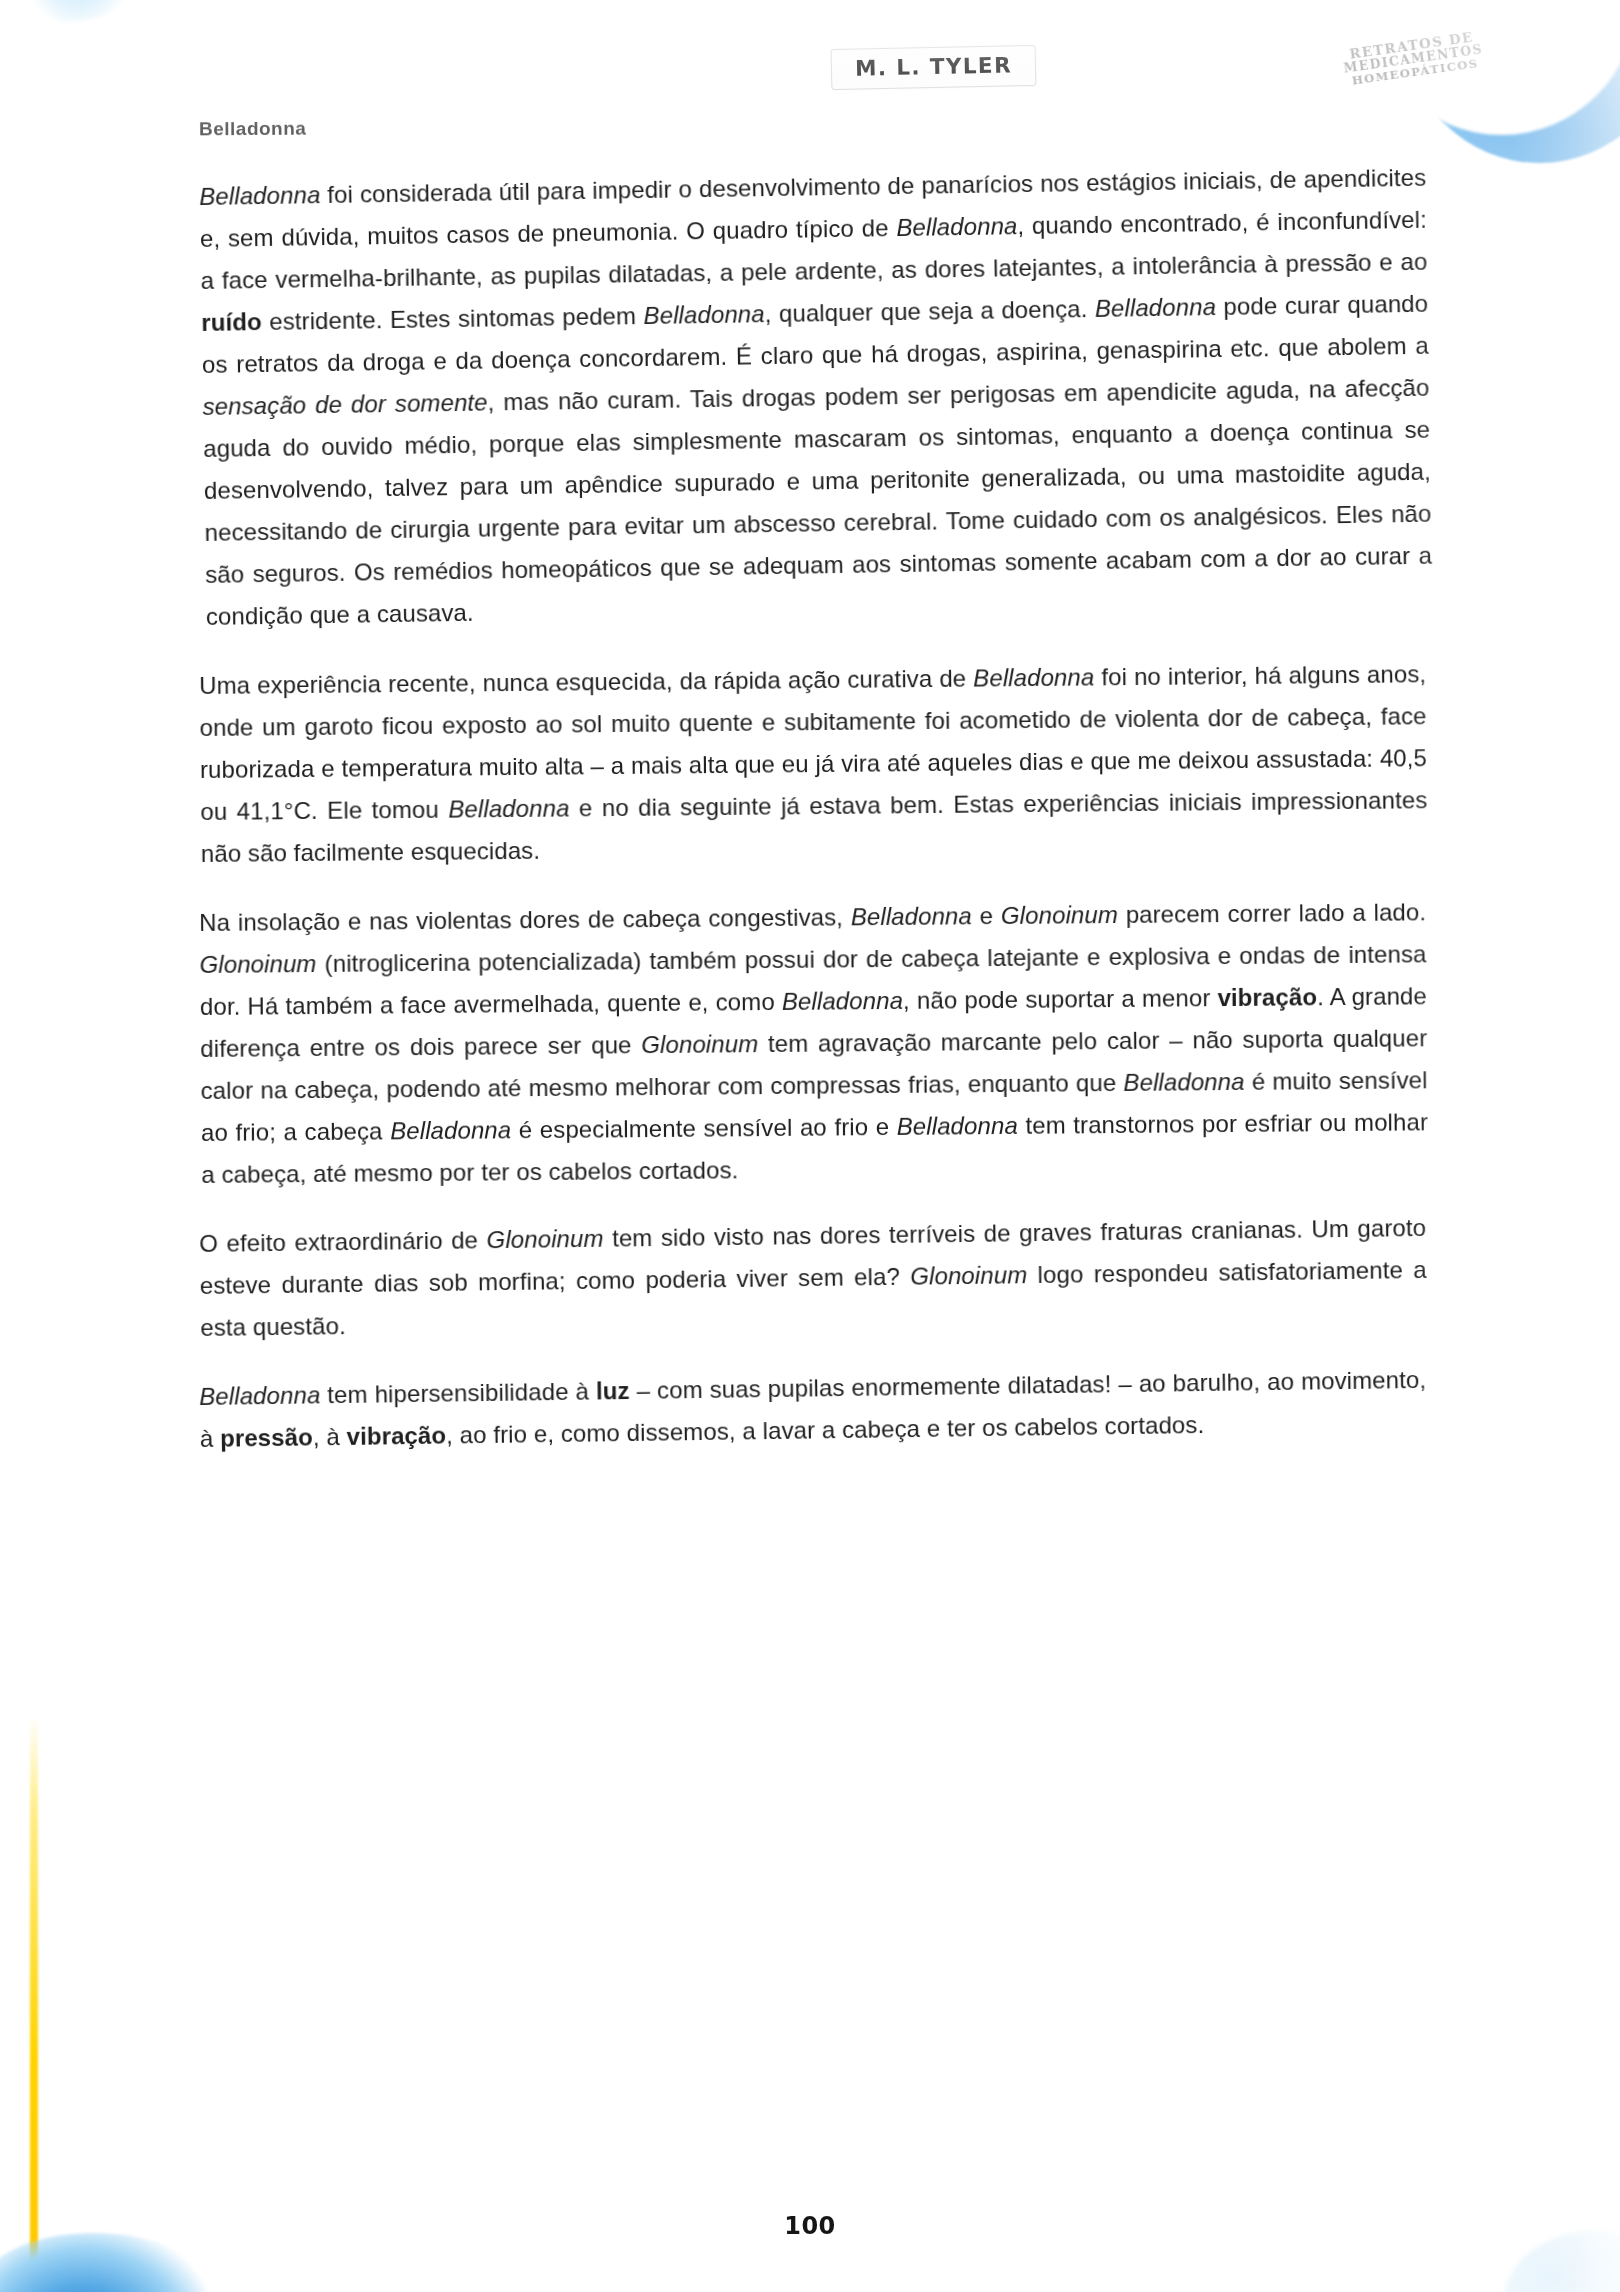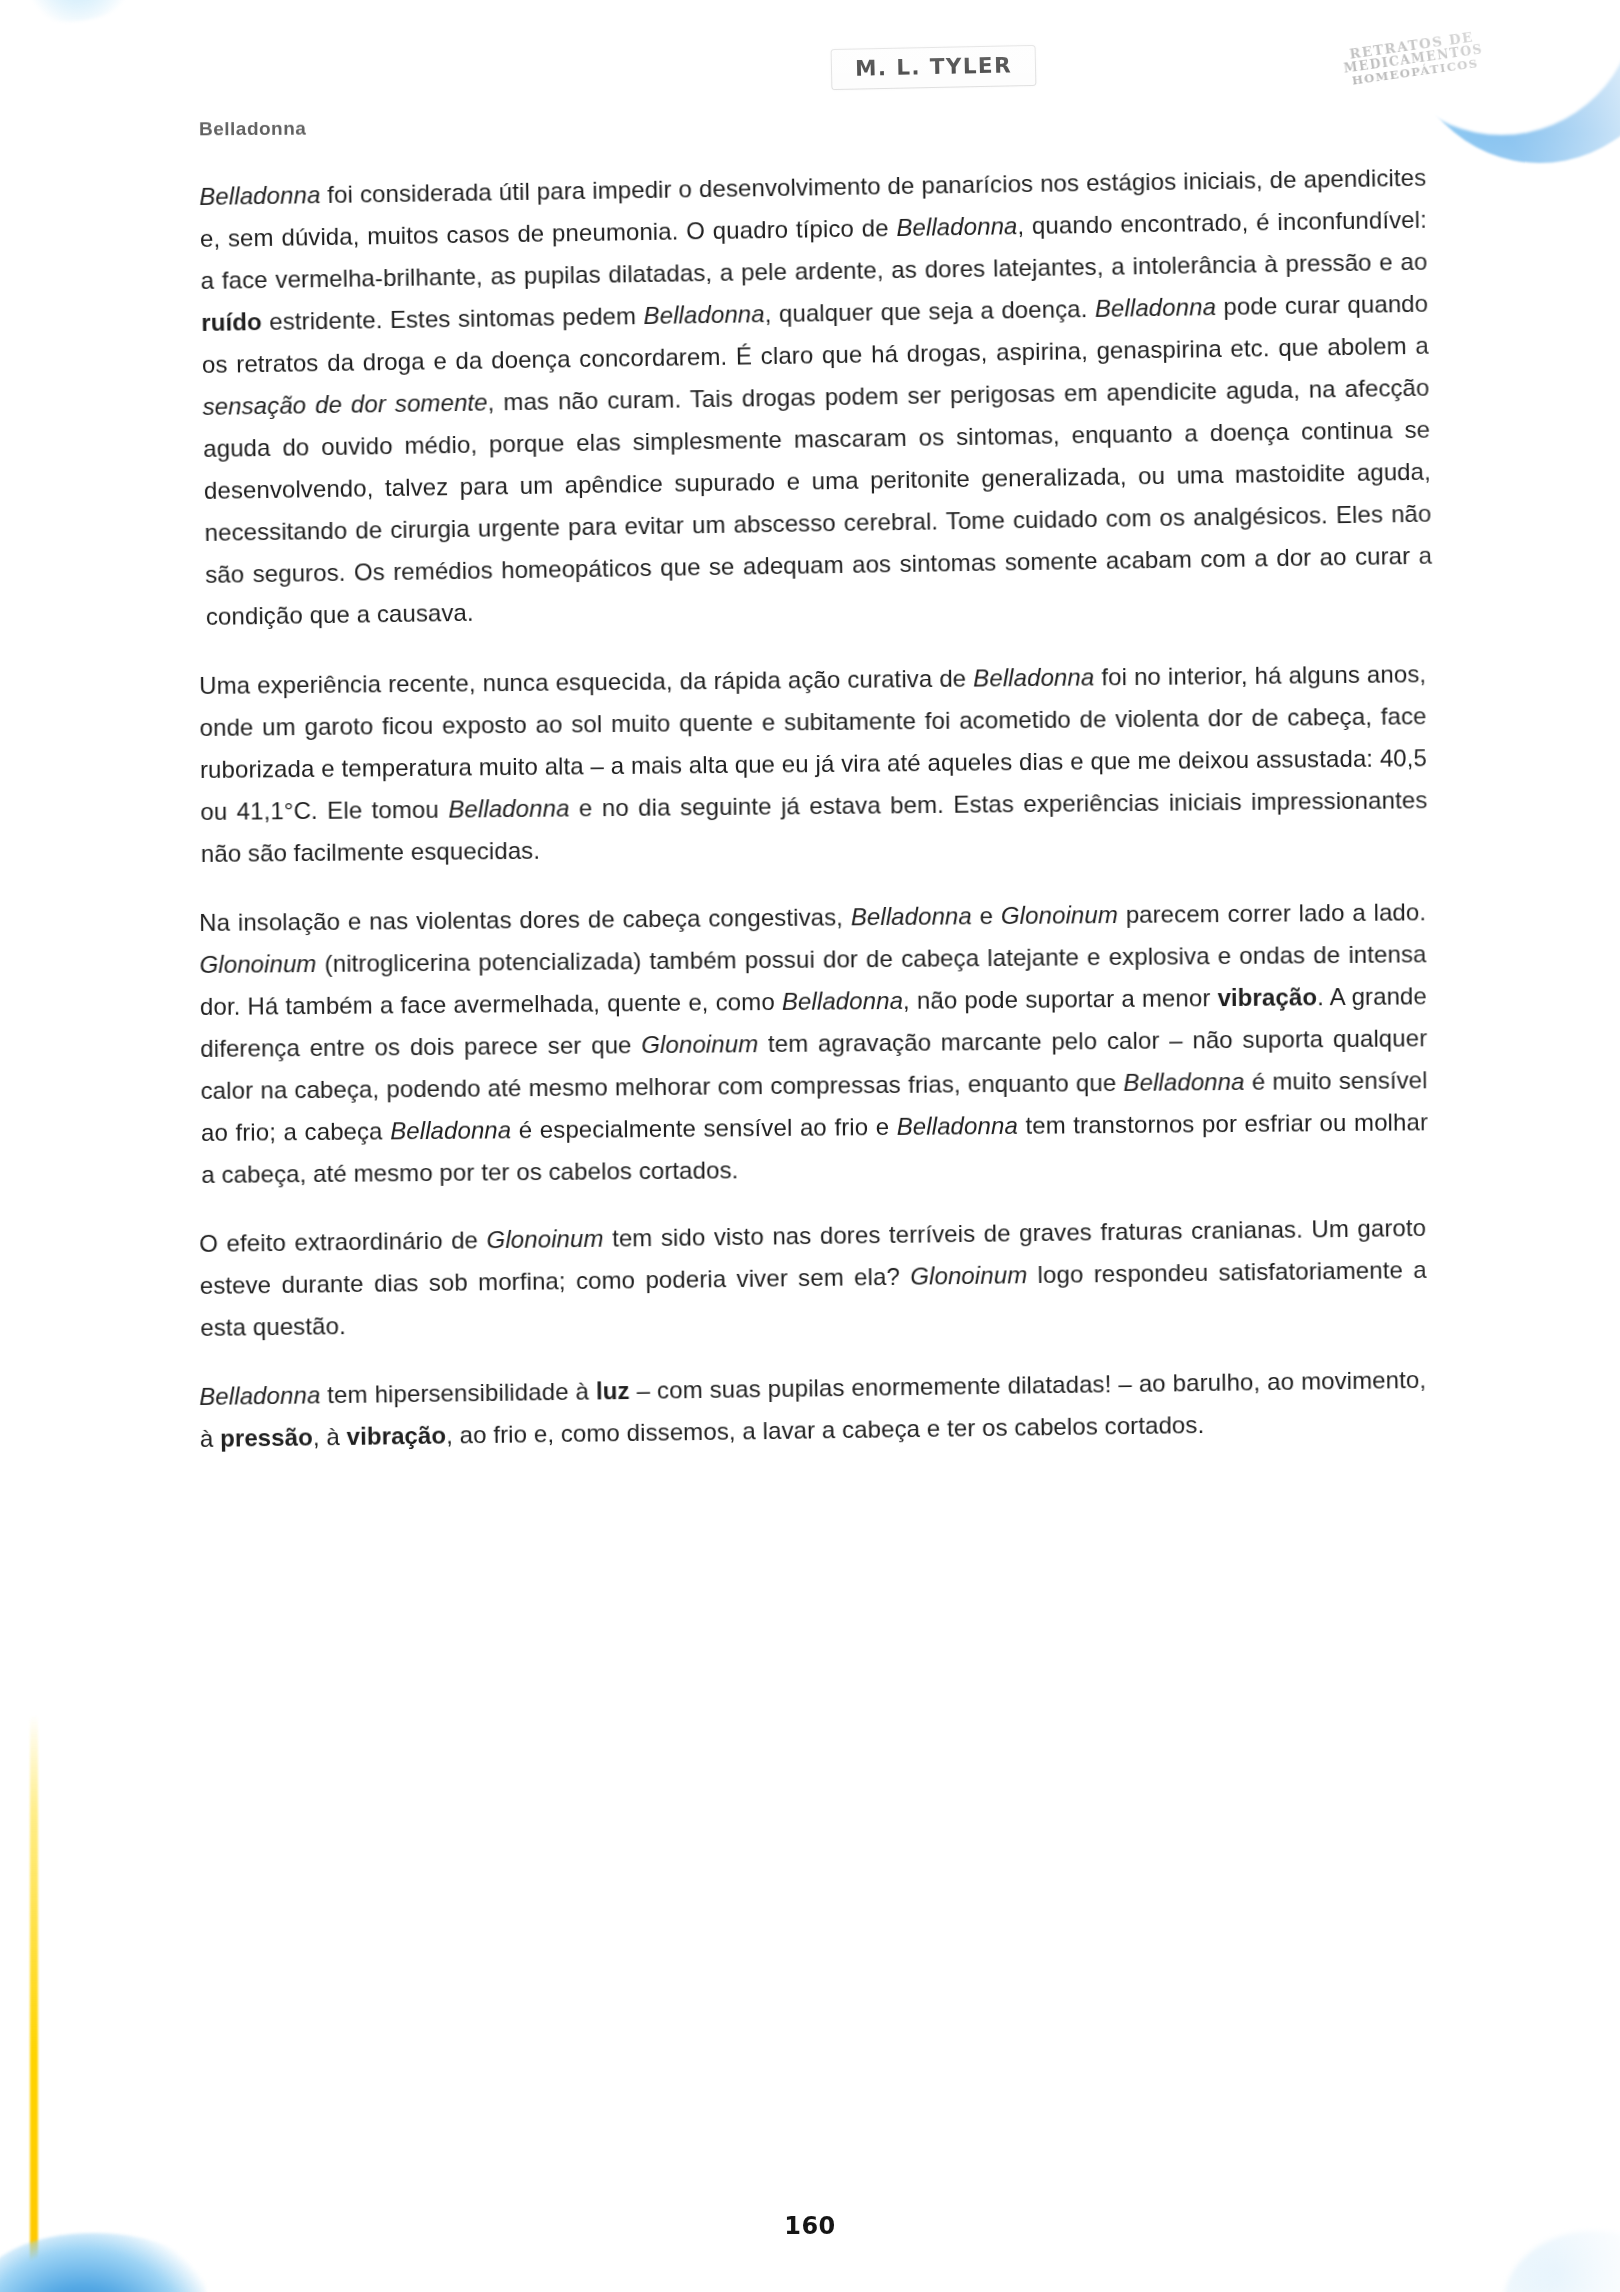--- a/index.html
+++ b/index.html
@@ -220,19 +220,19 @@
     <p class="para p2"><span>Uma experiência recente, nunca esquecida, da rápida ação curativa de </span><i>Belladonna</i><span> foi no interior, há alguns anos, onde um garoto ficou exposto ao sol muito quente e subitamente foi acometido de violenta dor de cabeça, face ruborizada e temperatura muito alta – a mais alta que eu já vira até aqueles dias e que me deixou assustada: 40,5 ou 41,1°C. Ele tomou </span><i>Belladonna</i><span> e no dia seguinte já estava bem. Estas experiências iniciais impressionantes não são facilmente esquecidas.</span></p>
 
     <p class="para p3"><span>Na insolação e nas violentas dores de cabeça congestivas, </span><i>Belladonna</i><span> e </span><i>Glonoinum</i><span> parecem correr lado a lado. </span><i>Glonoinum</i><span> (nitroglicerina potencializada) também possui dor de cabeça latejante e explosiva e ondas de intensa dor. Há também a face avermelhada, quente e, como </span><i>Belladonna</i><span>, não pode suportar a menor </span><b>vibração</b><span>. A grande diferença entre os dois parece ser que </span><i>Glonoinum</i><span> tem agravação marcante pelo calor – não suporta qualquer calor na cabeça, podendo até mesmo melhorar com compressas frias, enquanto que </span><i>Belladonna</i><span> é muito sensível ao frio; a cabeça </span><i>Belladonna</i><span> é especialmente sensível ao frio e </span><i>Belladonna</i><span> tem transtornos por esfriar ou molhar a cabeça, até mesmo por ter os cabelos cortados.</span></p>
 
     <p class="para p4"><span>O efeito extraordinário de </span><i>Glonoinum</i><span> tem sido visto nas dores terríveis de graves fraturas cranianas. Um garoto esteve durante dias sob morfina; como poderia viver sem ela? </span><i>Glonoinum</i><span> logo respondeu satisfatoriamente a esta questão.</span></p>
 
     <p class="para p5"><i>Belladonna</i><span> tem hipersensibilidade à </span><b>luz</b><span> – com suas pupilas enormemente dilatadas! – ao barulho, ao movimento, à </span><b>pressão</b><span>, à </span><b>vibração</b><span>, ao frio e, como dissemos, a lavar a cabeça e ter os cabelos cortados.</span></p>
 
   </div>
 
-  <div class="page-number">160</div>
+  <div class="page-number">100</div>
 
   <div class="top-fade"></div>
   <div class="curvature-fade"></div>
 
 </div>
 
 
 </body></html>

